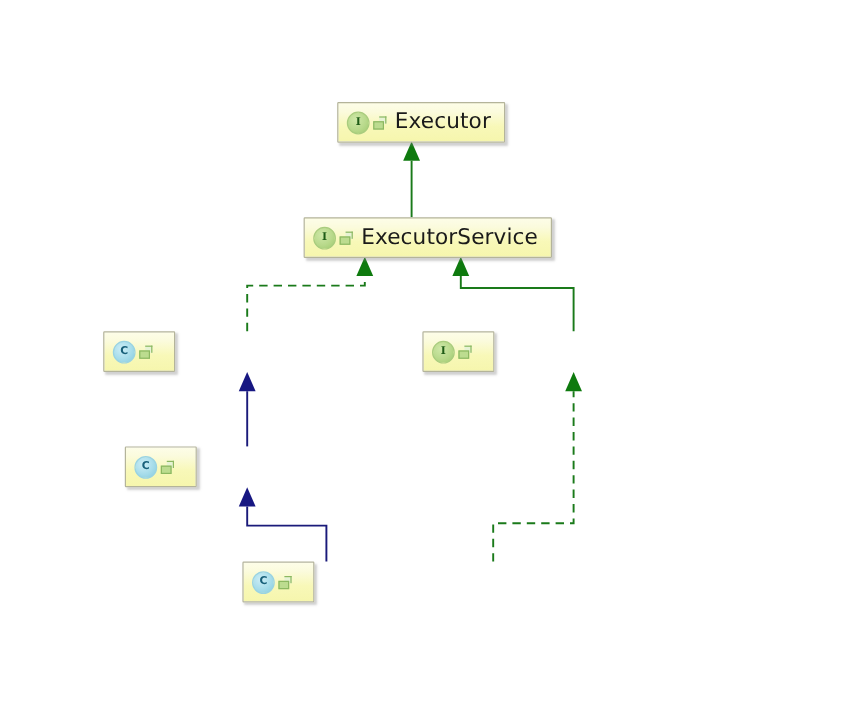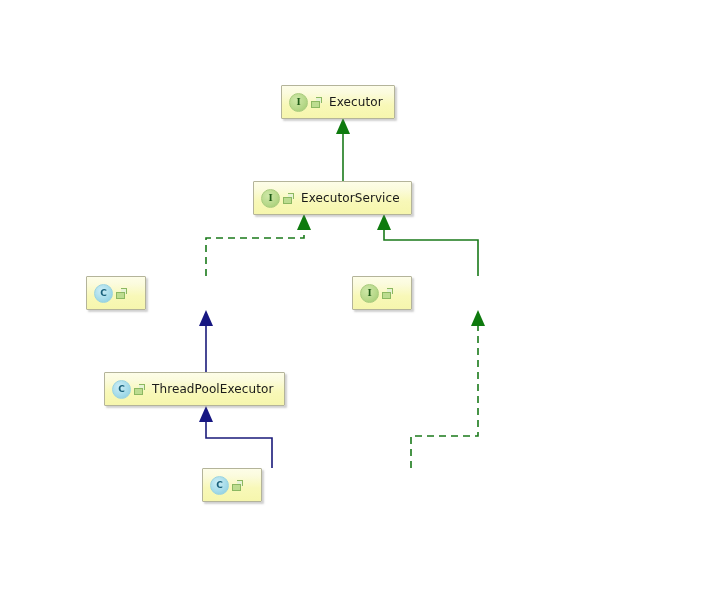--- a/index.html
+++ b/index.html
@@ -89,21 +89,21 @@
     top: 0;
     width: 6px;
     height: 6px;
     border: 1px solid #8cb861;
     border-bottom: none;
     border-left: none;
     box-sizing: border-box;
     background: #e6f3d4;
   }
   .node-label {
-    font-size: 12px;
+    font-size: 18px;
     color: #1a1a1a;
     letter-spacing: 0.1px;
     line-height: 1;
   }
   
   #node-executor                     { left: 281px; top: 85px;  }
   #node-executor-service             { left: 253px; top: 181px; }
   #node-abstract-executor-service    { left: 86px;  top: 276px; }
   #node-scheduled-executor-service   { left: 352px; top: 276px; }
   #node-thread-pool-executor         { left: 104px; top: 372px; }
@@ -180,21 +180,20 @@
         <span class="vis-body"></span>
     </span>
   </div>
 
   <div class="uml-node" id="node-thread-pool-executor">
     <span class="node-icon-stereotype cls">C</span>
     <span class="node-icon-visibility">
       <span class="vis-shackle"></span>
         <span class="vis-body"></span>
     </span>
-    <span class="node-label">ThreadPoolExecutor</span>
   </div>
 
   <div class="uml-node" id="node-scheduled-thread-pool-exec">
     <span class="node-icon-stereotype cls">C</span>
     <span class="node-icon-visibility">
       <span class="vis-shackle"></span>
         <span class="vis-body"></span>
     </span>
   </div>
 

